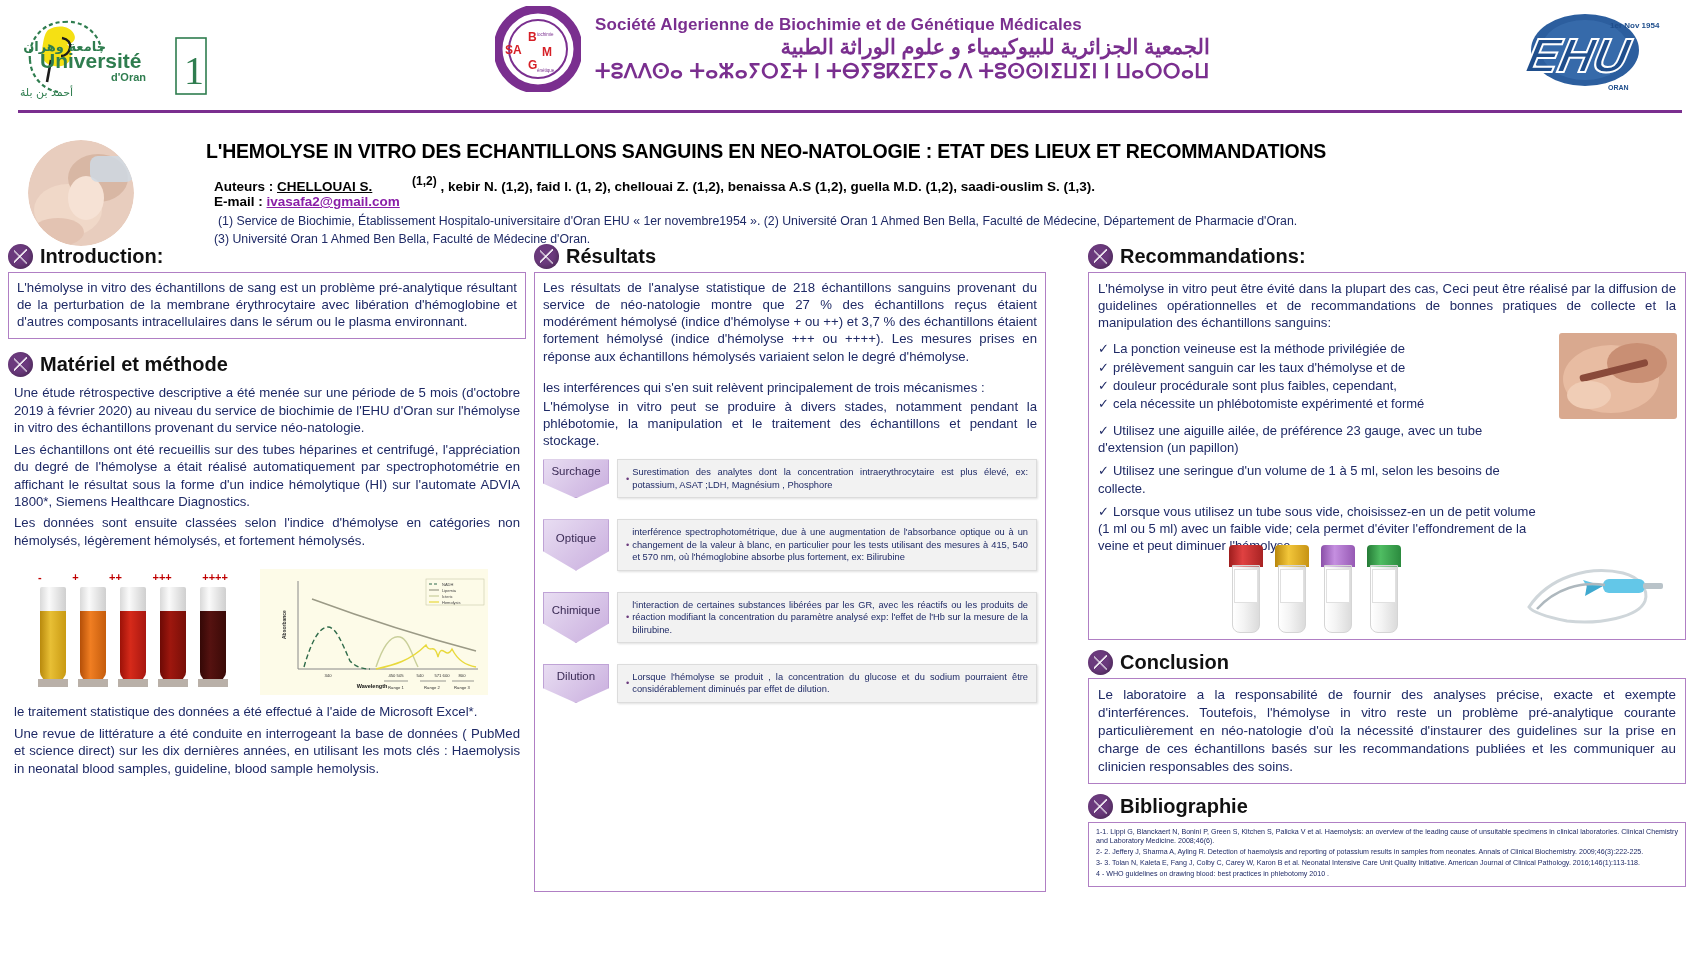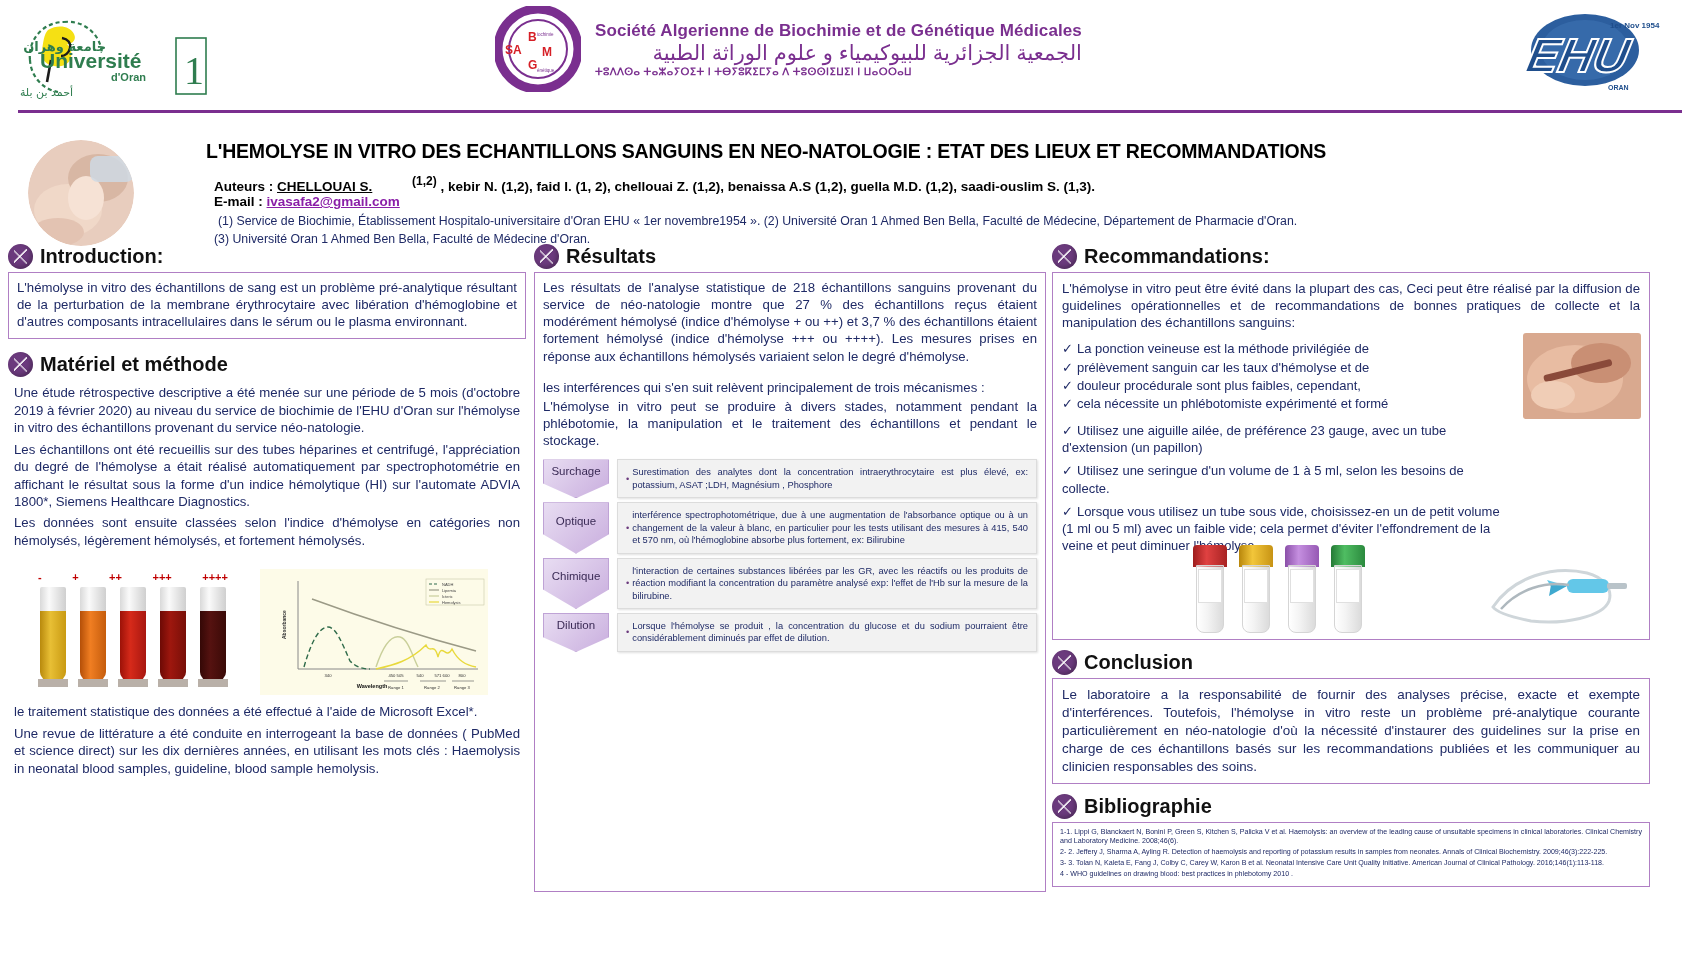--- a/index.html
+++ b/index.html
@@ -15,22 +15,22 @@
   
   .header {
     height:110px; position:relative;
     display:flex; align-items:center;
   }
   .logo-oran { position:absolute; left:18px; top:8px; width:200px; height:92px; }
   .sabgm { position:absolute; left:495px; top:6px; display:flex; align-items:center; gap:14px; }
   .sabgm-seal { width:86px; height:86px; flex:0 0 86px; }
   .sabgm-text { line-height:1.18; }
   .sabgm-fr { font-size:17px; font-weight:bold; color:#7a2f8f; letter-spacing:.1px; white-space:nowrap; }
-  .sabgm-ar { font-size:21px; font-weight:normal; color:#7a2f8f; direction:rtl; white-space:nowrap; }
-  .sabgm-tz { font-size:10px; font-weight:bold; color:#7a2f8f; white-space:nowrap; letter-spacing:.4px; }
+  .sabgm-ar { font-size:21px; font-weight:bold; color:#7a2f8f; direction:rtl; white-space:nowrap; }
+  .sabgm-tz { font-size:20px; font-weight:bold; color:#7a2f8f; white-space:nowrap; letter-spacing:.4px; }
   .logo-ehu { position:absolute; right:20px; top:6px; width:190px; height:96px; }
   .hr-purple { position:absolute; left:18px; right:18px; top:110px; height:3px; background:#7a2f8f; }
 
   
   .titleblock { position:absolute; left:18px; top:134px; right:18px; height:118px; }
   .baby { position:absolute; left:10px; top:6px; width:106px; height:106px; border-radius:50%; overflow:hidden; }
   .title-main {
     position:absolute; left:188px; top:6px; right:0;
     font-size:19.5px; font-weight:bold; color:#000;
     letter-spacing:-.2px; white-space:nowrap;
@@ -40,21 +40,21 @@
   .authors u { text-decoration:underline; }
   .email { position:absolute; left:196px; top:60px; font-size:13.5px; font-weight:bold; color:#000; }
   .email a { color:#8a1fa8; text-decoration:underline; }
   .affil1 { position:absolute; left:200px; top:80px; right:0; font-size:12.3px; color:#1f2a66; }
   .affil2 { position:absolute; left:196px; top:98px; right:0; font-size:12.3px; color:#1f2a66; }
 
   
   .col { position:absolute; top:244px; }
   .col-left   { left:8px;    width:518px; }
   .col-mid    { left:534px;  width:512px; }
-  .col-right  { left:1052px; width:598px; }
+  .col-right  { left:1088px; width:598px; }
 
   
   .sec-head { display:flex; align-items:center; gap:7px; margin-bottom:3px; }
   .sec-badge {
     width:25px; height:25px; border-radius:50%;
     background:#6b3a7d; flex:0 0 25px; position:relative;
     box-shadow:inset -2px -2px 4px rgba(0,0,0,.25);
   }
   .sec-badge::after {
     content:""; position:absolute; left:6px; top:5px; width:13px; height:15px;
@@ -80,21 +80,21 @@
   .tube-labels { position:absolute; top:14px; left:30px; width:190px; display:flex; justify-content:space-between; }
   .tube-labels span { font-size:11px; font-weight:bold; color:#c00000; }
   .tubes { position:absolute; top:30px; left:30px; width:190px; height:100px; display:flex; justify-content:space-between; }
   .tube { width:30px; height:100px; position:relative; }
   .tube .cap { position:absolute; top:0; left:2px; width:26px; height:26px;
     background:linear-gradient(90deg,#d9d9d9,#fafafa 35%,#cfcfcf); border-radius:2px; }
   .tube .body { position:absolute; top:24px; left:2px; width:26px; height:70px; border-radius:0 0 9px 9px; }
   .tube .base { position:absolute; bottom:0; left:0; width:30px; height:8px; background:#b9b0a8; }
 
   
-  .flow { margin-top:10px; display:flex; flex-direction:column; gap:4px; }
+  .flow { margin-top:10px; display:flex; flex-direction:column; gap:21px; }
   .flow-row { display:flex; align-items:stretch; gap:8px; }
   .chev {
     width:66px; position:relative; flex:0 0 66px;
     background:linear-gradient(135deg,#e8ddf2,#c9aede);
     border:1px solid #bfa3d6;
     clip-path:polygon(0 0, 50% 0, 100% 0, 100% 62%, 50% 100%, 0 62%);
     display:flex; align-items:center; justify-content:center;
   }
   .chev span { font-size:11.5px; color:#3a2a55; margin-bottom:14px; }
   .flowbox {

